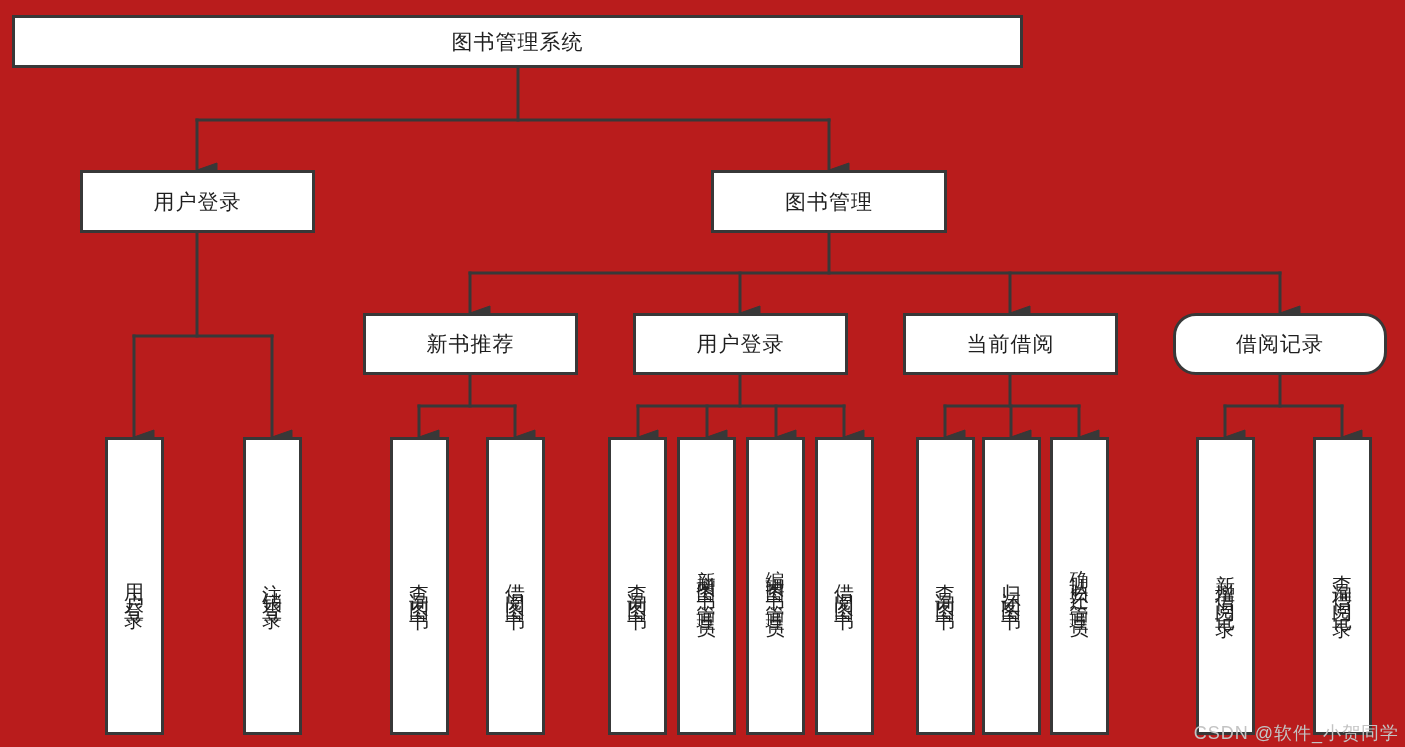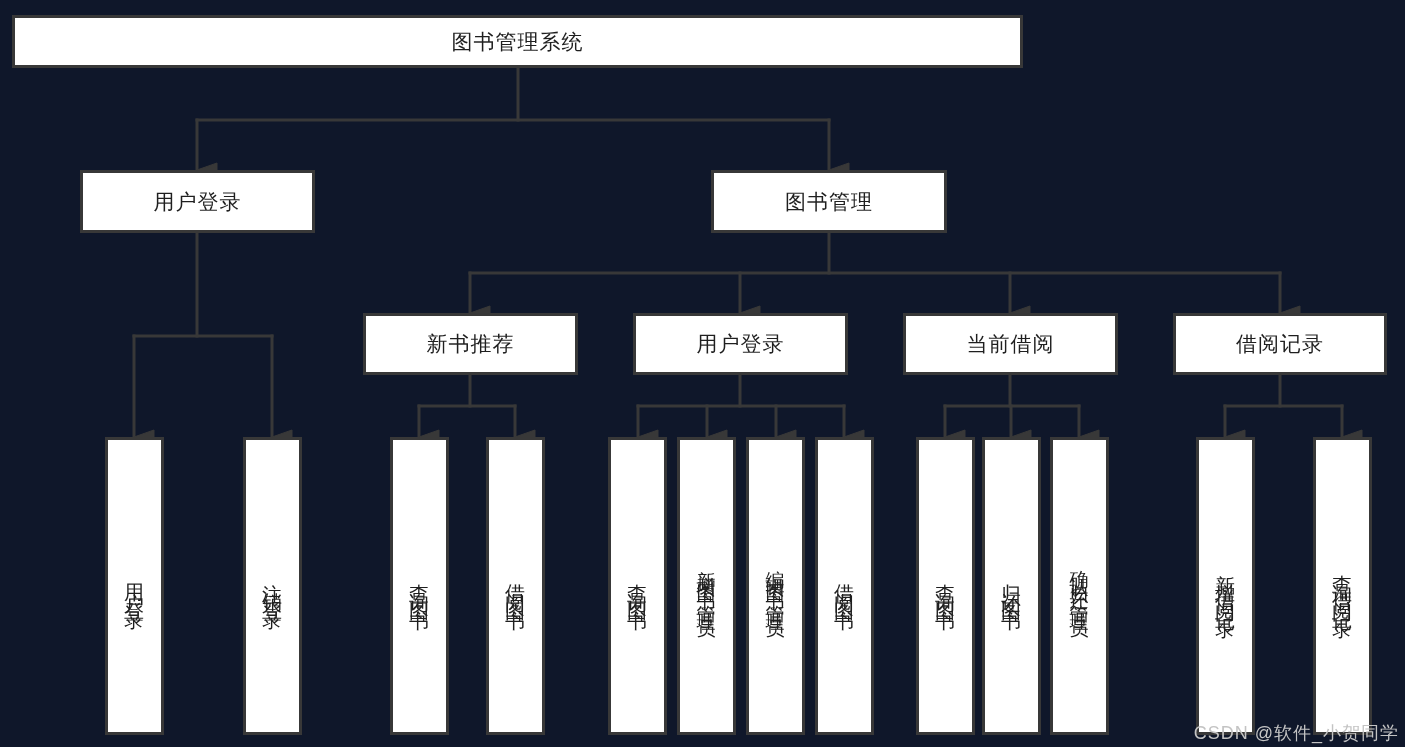--- a/index.html
+++ b/index.html
@@ -5,21 +5,21 @@
   html, body {
     margin: 0;
     padding: 0;
     background: #ffffff;
     font-family: "Liberation Sans", sans-serif;
   }
   .canvas {
     position: relative;
     width: 1405px;
     height: 747px;
-    background: #0f172a;
+    background: #b91c1c;
     overflow: hidden;
     text-decoration: underline;
   }
   .connectors {
     position: absolute;
     left: 0;
     top: 0;
     width: 1405px;
     height: 747px;
     pointer-events: none;
@@ -39,21 +39,21 @@
     letter-spacing: 1px;
     white-space: nowrap;
   }
   .root-box   { left: 12px;  top: 15px;  width: 1011px; height: 53px; }
   .l2-user    { left: 80px;  top: 170px; width: 235px;  height: 63px; }
   .l2-book    { left: 711px; top: 170px; width: 236px;  height: 63px; }
   .l3-box     { top: 313px; height: 62px; }
   .l3-recommend { left: 363px;  width: 215px; }
   .l3-borrow    { left: 633px;  width: 215px; }
   .l3-current   { left: 903px;  width: 215px; justify-content: center; }
-  .l3-records   { left: 1173px; width: 214px; }
+  .l3-records   { left: 1173px; width: 214px; border-radius: 23px; }
   .leaf {
     top: 437px;
     width: 59px;
     height: 298px;
     border-width: 3px;
   }
   .vtext {
     writing-mode: vertical-rl;
     text-orientation: mixed;
     font-size: 20px;

